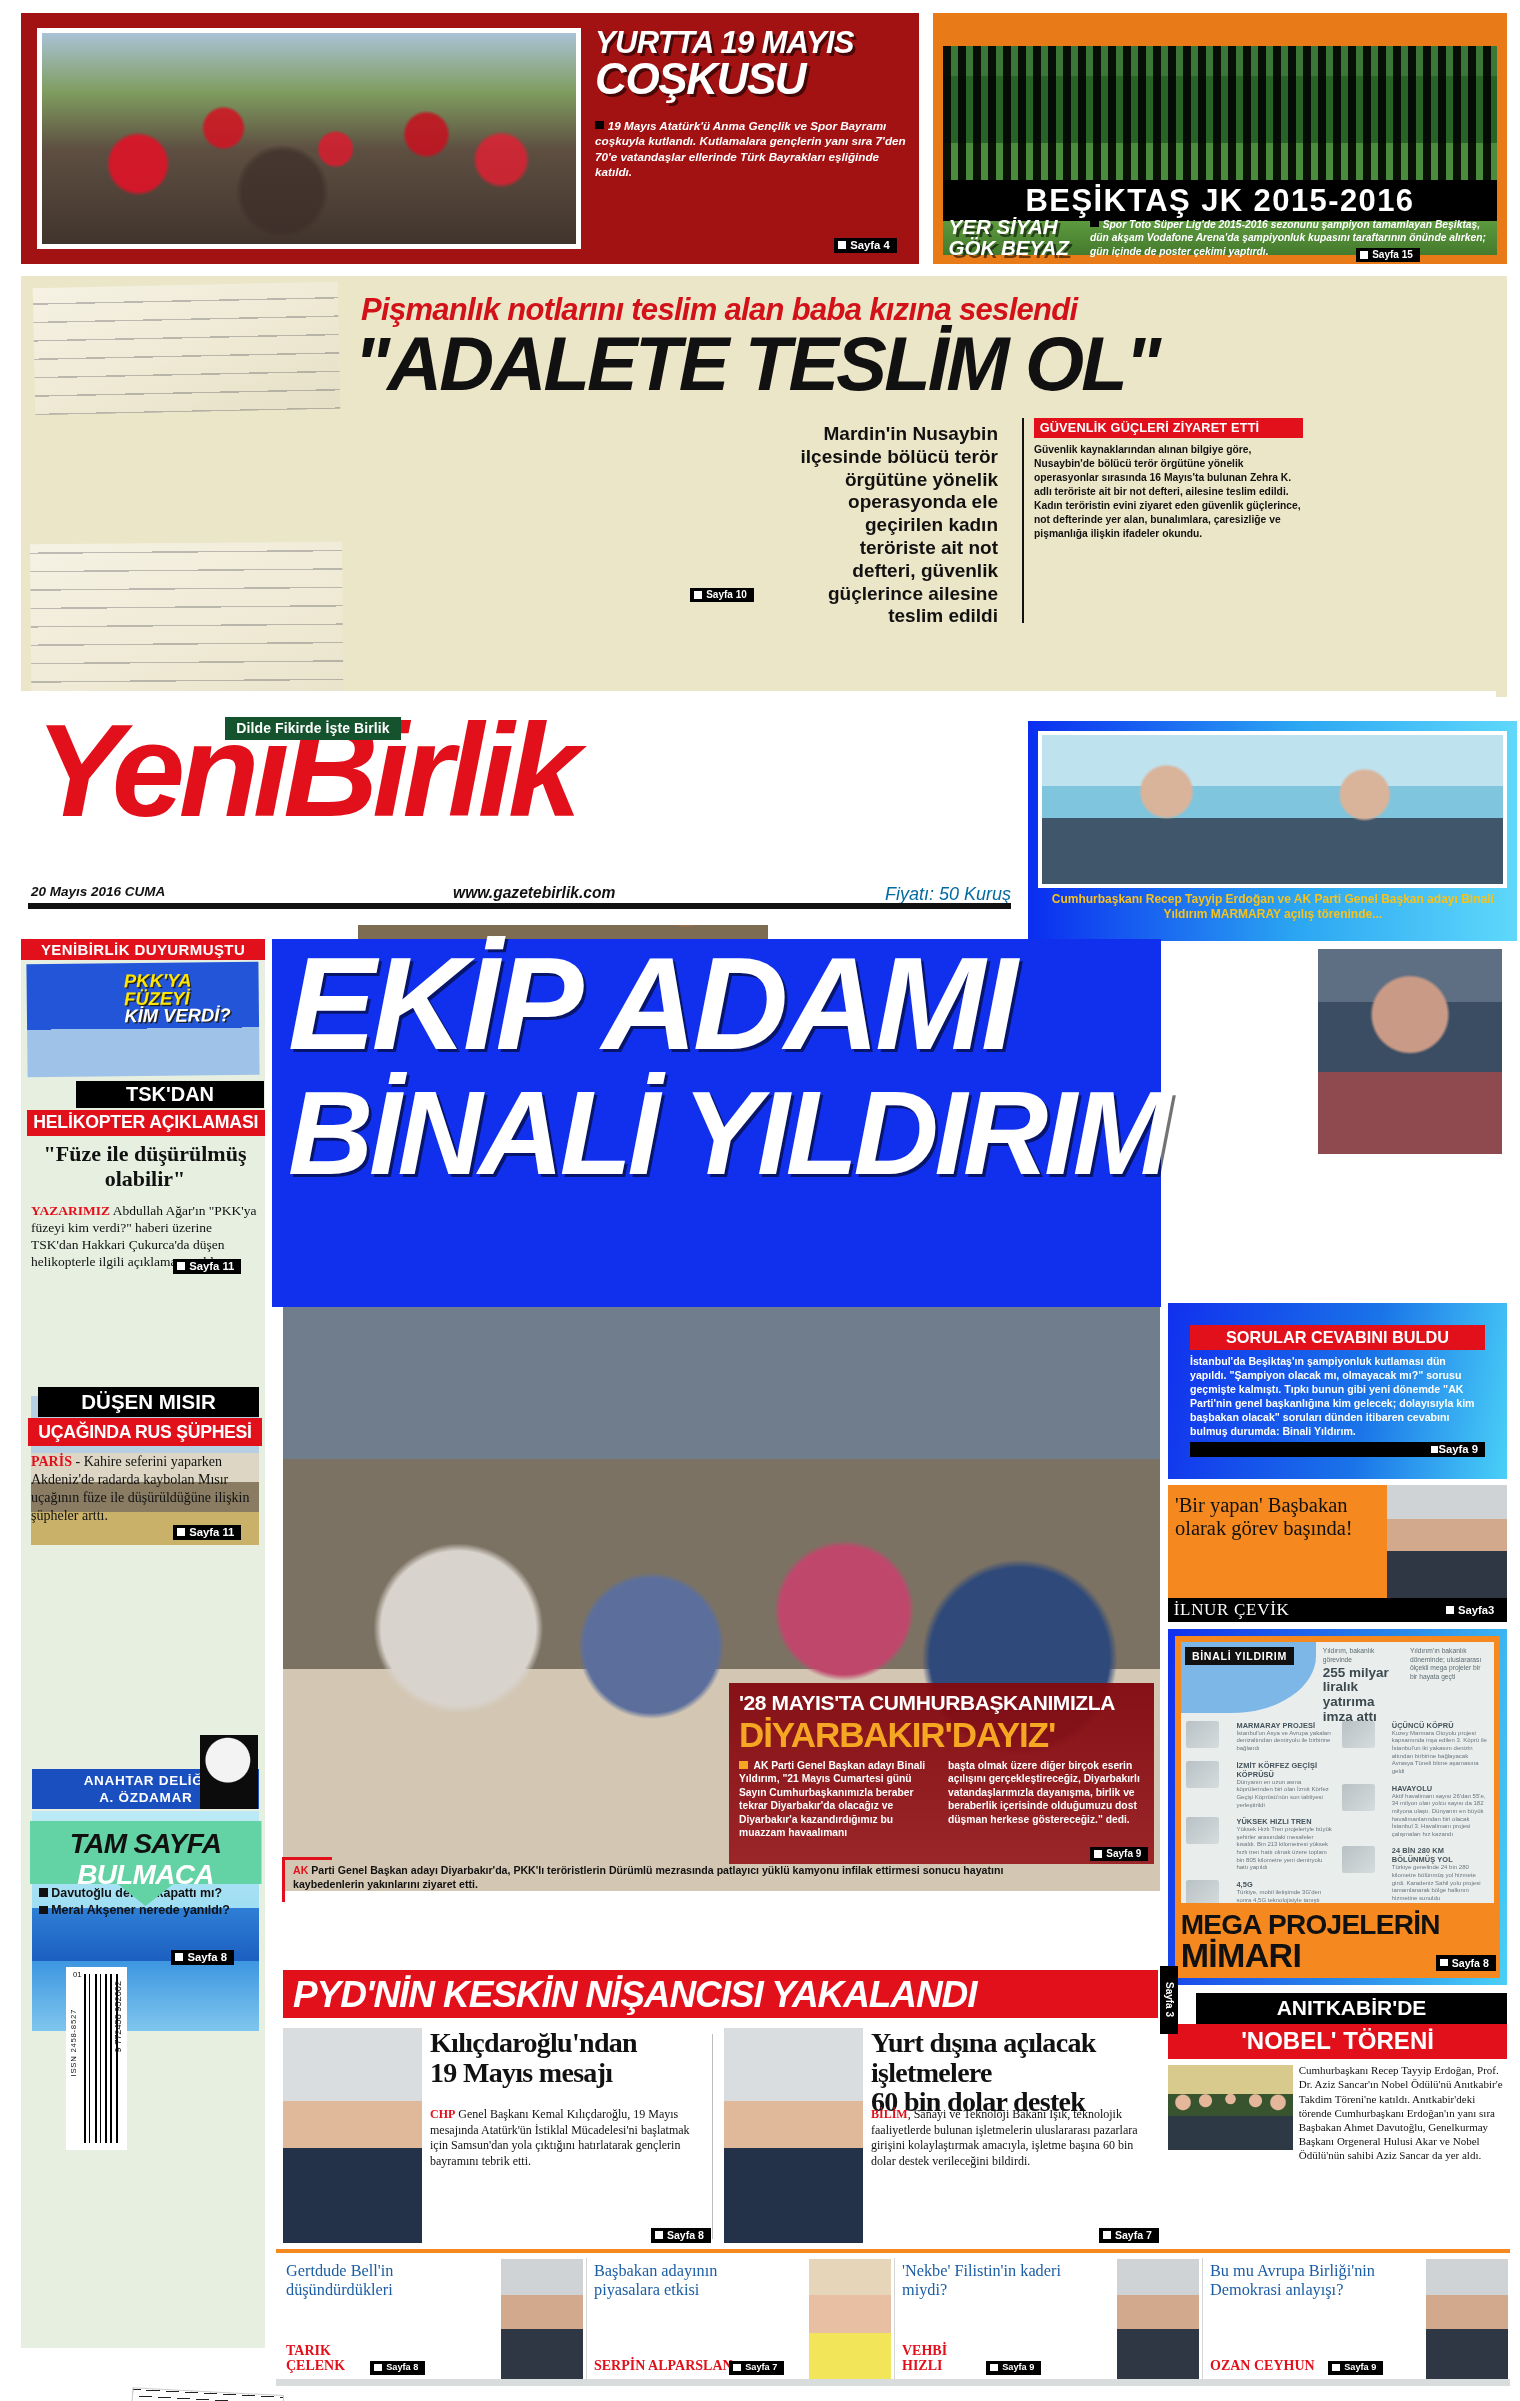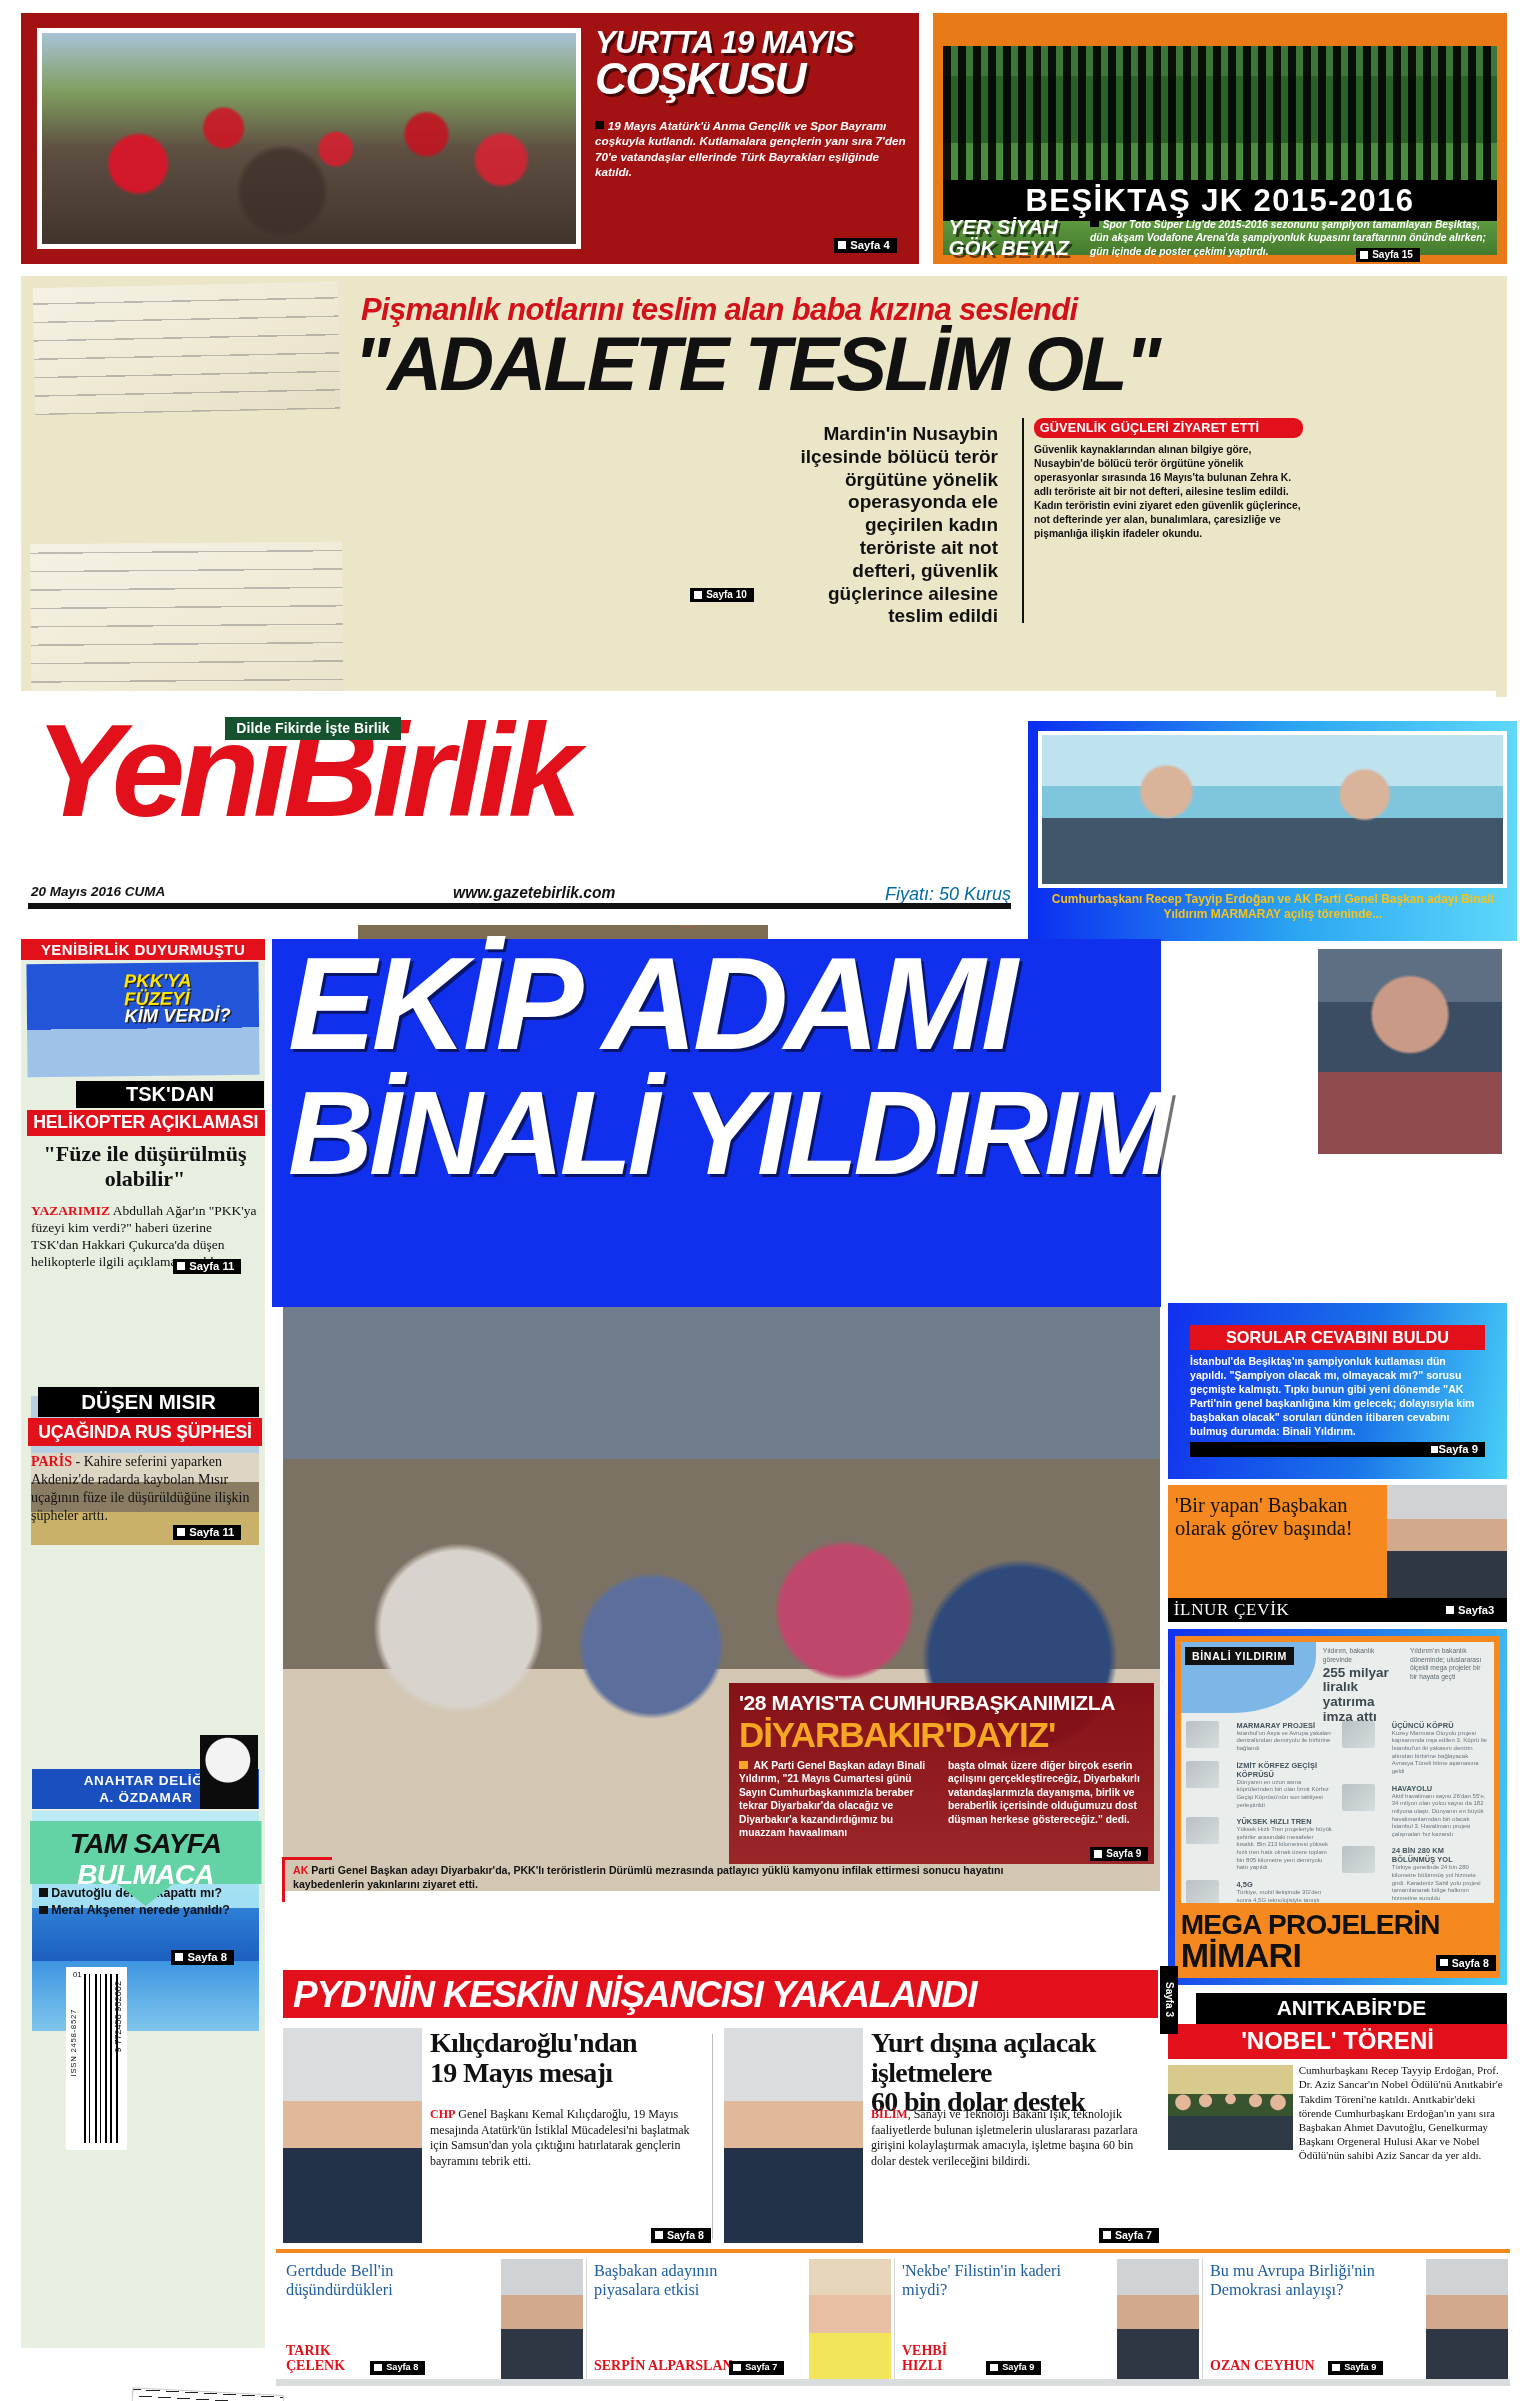--- a/index.html
+++ b/index.html
@@ -137,21 +137,21 @@
   #ad-note1 { left: 12.7px; top: 8.5px; width: 305px; height: 127px; transform: rotate(-1.2deg); }
   #ad-note2 { left: 10px; top: 140px; width: 312px; height: 212px; transform: rotate(-0.5deg); }
   #ad-kicker { left: 340px; top: 15.6px; width: 1133px; color: #d31118; font-weight: bold; font-style: italic;
                font-size: 31px; letter-spacing: -0.7px; white-space: nowrap; }
   #ad-head { left: 333px; top: 50px; width: 1147px; color: #111; font-weight: bold; font-style: italic;
              font-size: 76px; letter-spacing: -2.8px; white-space: nowrap; line-height: 1; }
   #ad-photo { left: 333px; top: 142px; width: 418px; height: 195px; border: 4.2px solid #fff; }
   #ad-photo-sayfa { left: 630px; top: 312px; font-size: 10px; margin-left: 39px; }
   #ad-lead { left: 772px; top: 147px; width: 205px; font-size: 19px; font-weight: bold; text-align: right; line-height: 1.2; color: #111; }
   #ad-side { left: 1013px; top: 142px; width: 269px; }
-  #ad-side-title { background: #e2101b; color: #fff; font-weight: bold; font-size: 12.7px; padding: 2.8px 5.7px; letter-spacing: 0.2px; border-radius: 9px; }
+  #ad-side-title { background: #e2101b; color: #fff; font-weight: bold; font-size: 12.7px; padding: 2.8px 5.7px; letter-spacing: 0.2px; }
   #ad-side-body { margin-top: 5px; font-size: 10.3px; font-weight: bold; line-height: 1.37; color: #111; }
   #ad-portrait { left: 1297px; top: 139px; width: 184px; height: 205px; }
   #ad-vline { left: 1001px; top: 142px; width: 2.1px; height: 205px; background: #111; }
 
   
   #mast { left: 0; top: 691px; width: 1496px; height: 234px; background: #fff; }
   #mast-logo { left: 35px; top: 14px; font-size: 132px; font-weight: bold; font-style: italic;
                color: #e2101b; letter-spacing: -6.4px; line-height: 1; }
   #mast-slogan { left: 225px; top: 25.5px; background: #14532d; color: #fff; font-size: 14px;
                  font-weight: bold; padding: 3.5px 11.3px 4.2px; letter-spacing: 0.1px; }

